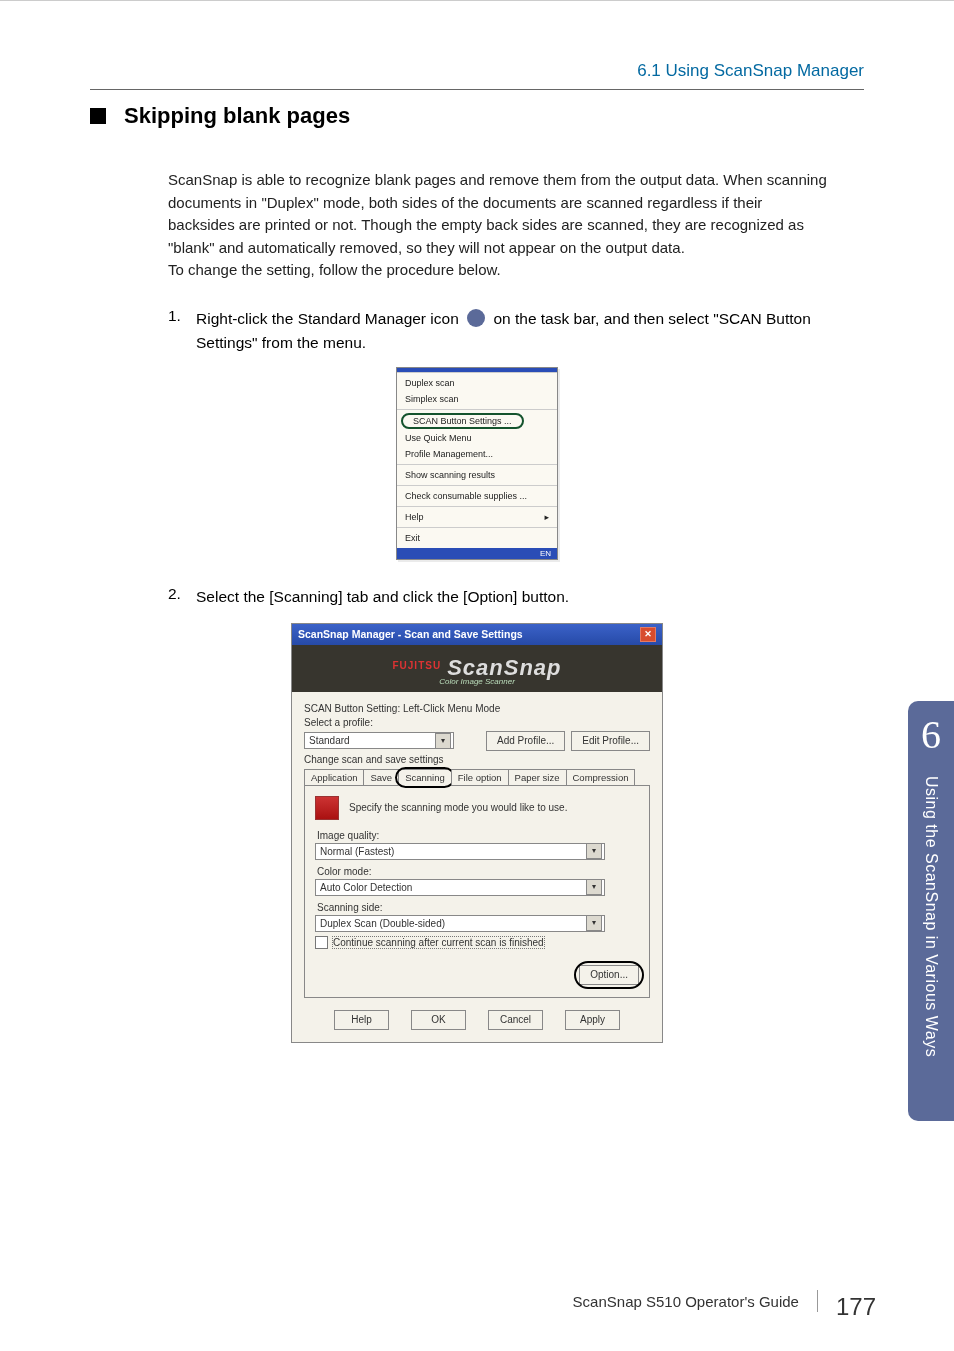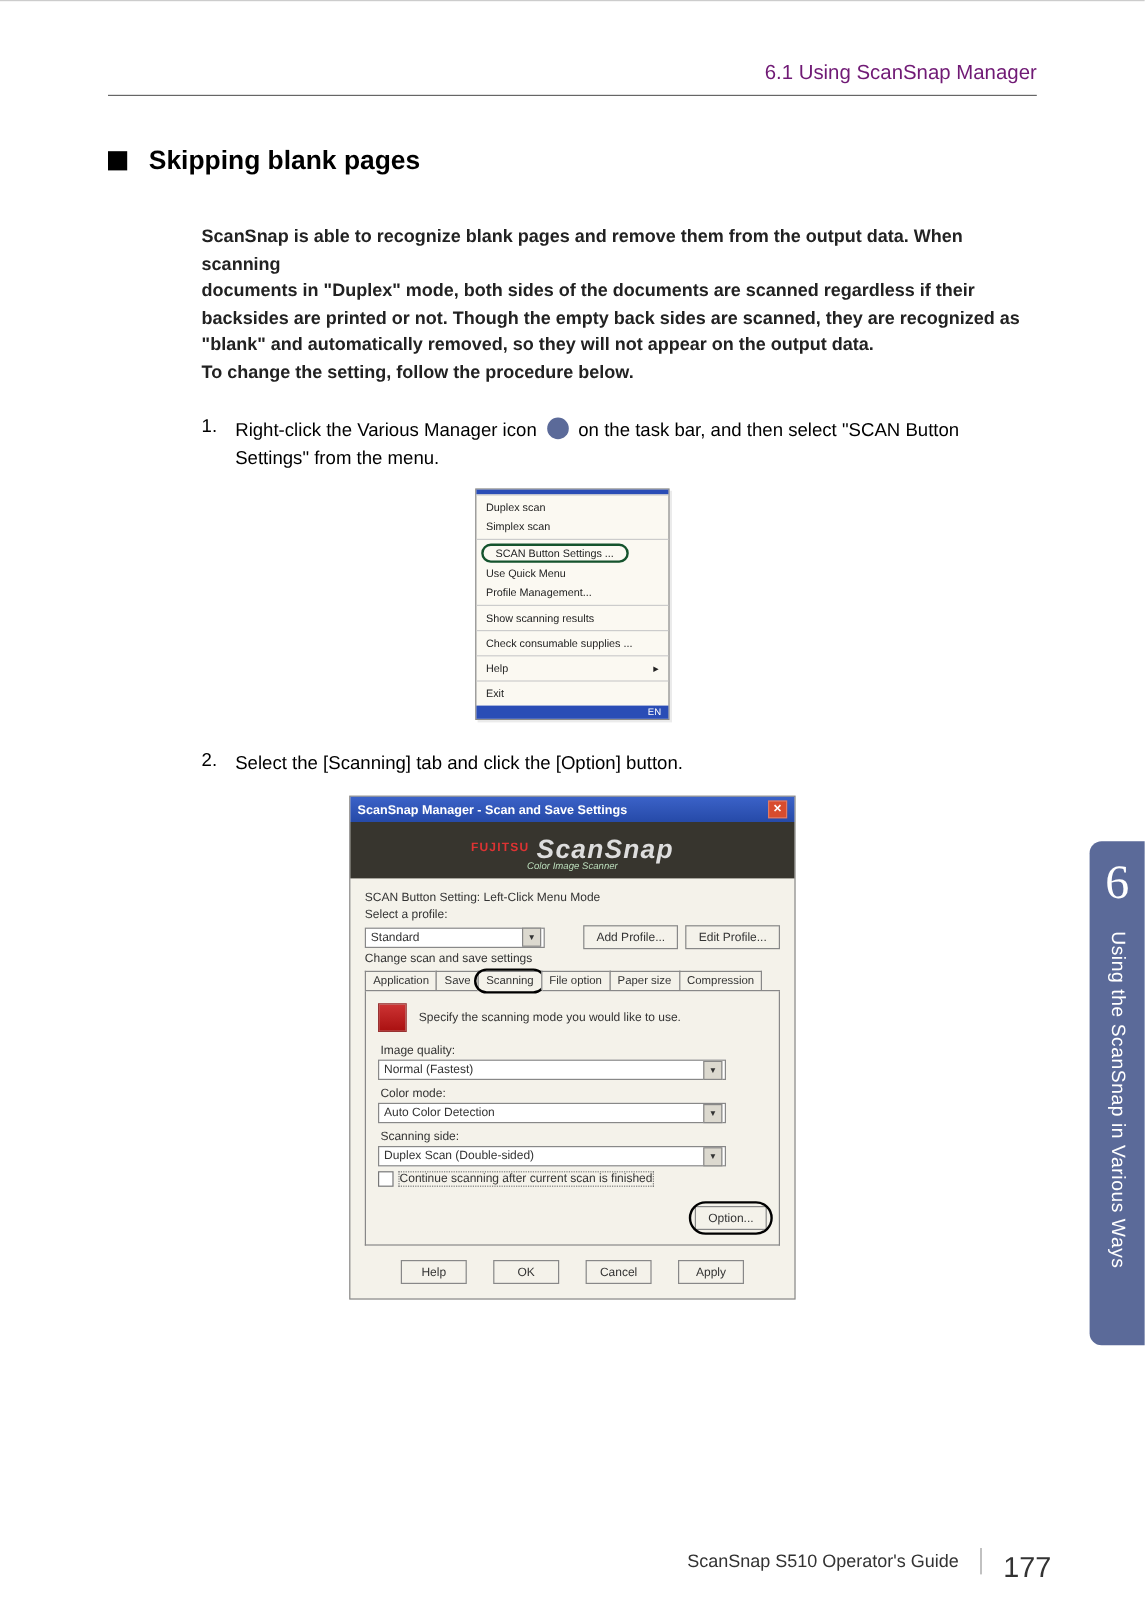--- a/index.html
+++ b/index.html
@@ -14,50 +14,49 @@
     height: 1351px;
     position: relative;
     background: #fff;
     box-sizing: border-box;
     border-top: 1px solid #ccc;
     padding: 40px 90px 30px 90px;
   }
   .top-breadcrumb {
     text-align: right;
     font-size: 17px;
-    color: #701a75;
-    margin-top: 10px;
+    color: #0369a1;
+    margin-top: 20px;
   }
   .top-hr {
     border: none;
     border-top: 1px solid #666;
     margin-top: 8px;
   }
   .section-header {
     display: flex;
     align-items: center;
-    margin-top: 41px;
+    margin-top: 13px;
   }
   .square-bullet {
     width: 16px;
     height: 16px;
     background: #000;
     margin-right: 18px;
   }
   .section-title {
     font-size: 22px;
     font-weight: bold;
   }
   .paragraph {
     margin: 40px 0 0 78px;
     font-size: 15px;
     line-height: 1.5;
     color: #222;
     max-width: 700px;
-    font-weight: bold;
   }
   .operation-block {
     margin: 10px 0 0 70px;
     display: flex;
     align-items: center;
     font-style: italic;
     font-size: 13px;
   }
   .mouse-icon svg {
     width: 60px;
@@ -354,21 +353,21 @@
     <span>documents in "Duplex" mode, both sides of the documents are scanned regardless if their</span><br>
     <span>backsides are printed or not. Though the empty back sides are scanned, they are recognized as</span><br>
     <span>"blank" and automatically removed, so they will not appear on the output data.</span><br>
     <span>To change the setting, follow the procedure below.</span>
   </div>
 
 
   <div class="step">
     <div class="step-num">1.</div>
     <div class="step-body">
-      <span>Right-click the Various Manager icon </span>
+      <span>Right-click the Standard Manager icon </span>
       <span class="s-icon"></span>
       <span> on the task bar, and then select "SCAN Button Settings" from the menu.</span>
     </div>
   </div>
 
   <div class="context-menu">
     <div class="blue-bar"></div>
     <div class="grp">
       <div class="itm">Duplex scan</div>
       <div class="itm">Simplex scan</div>

